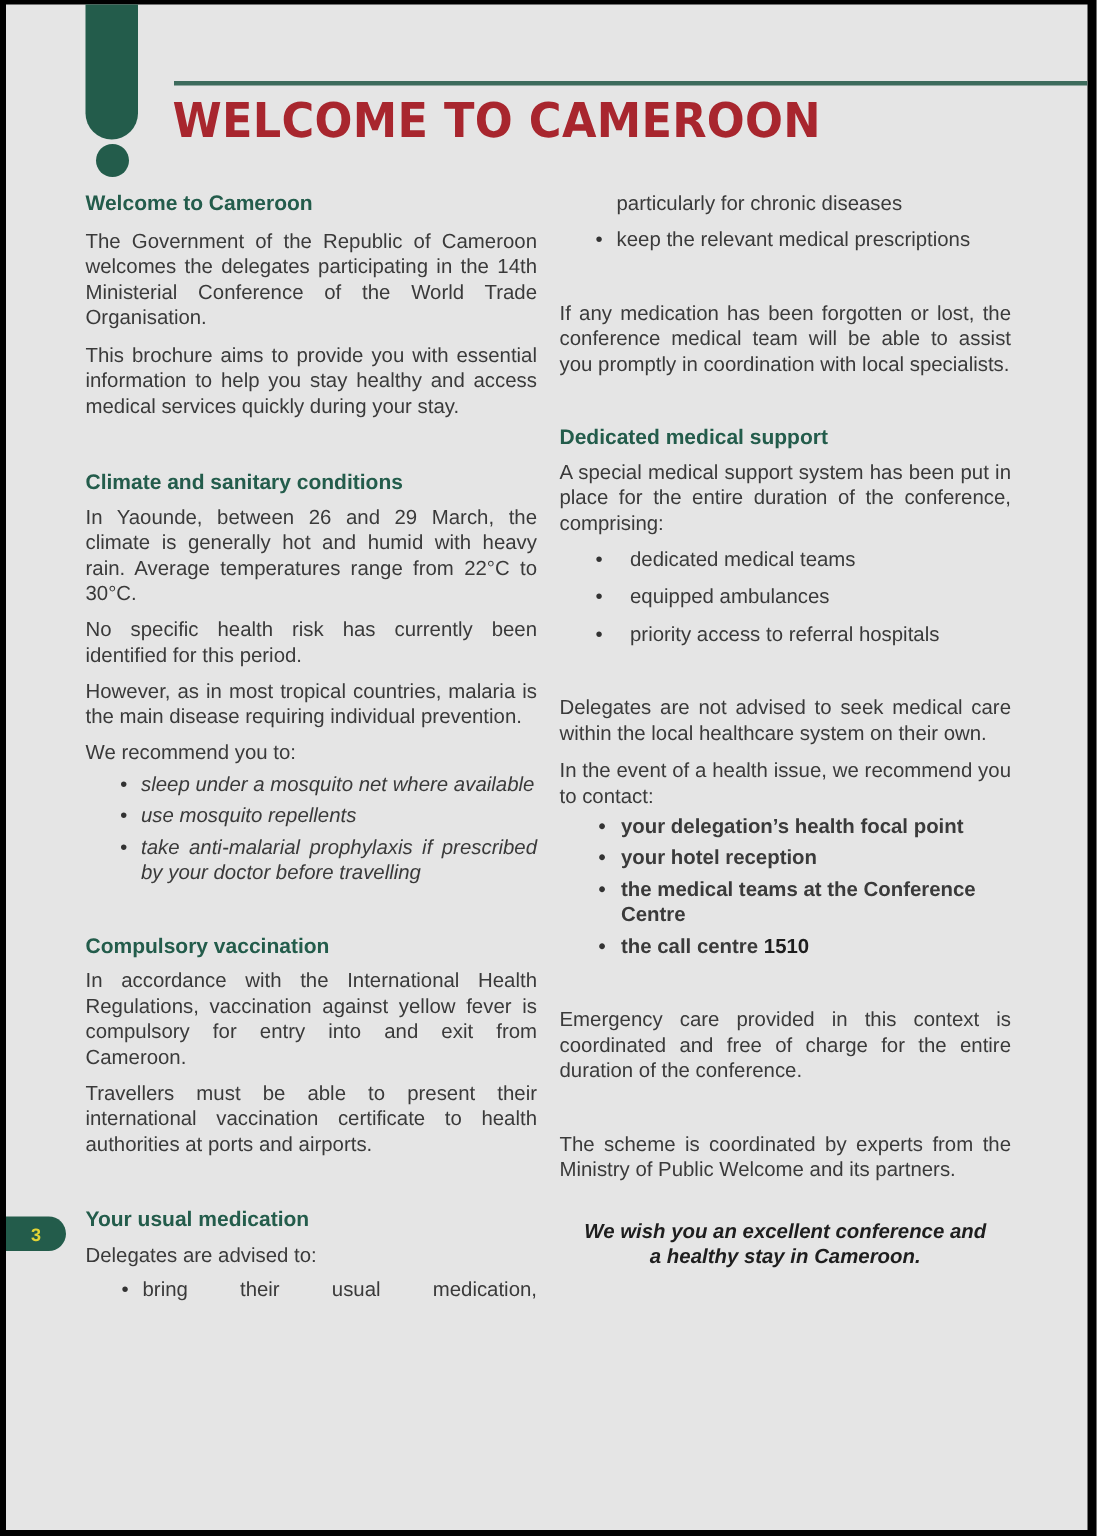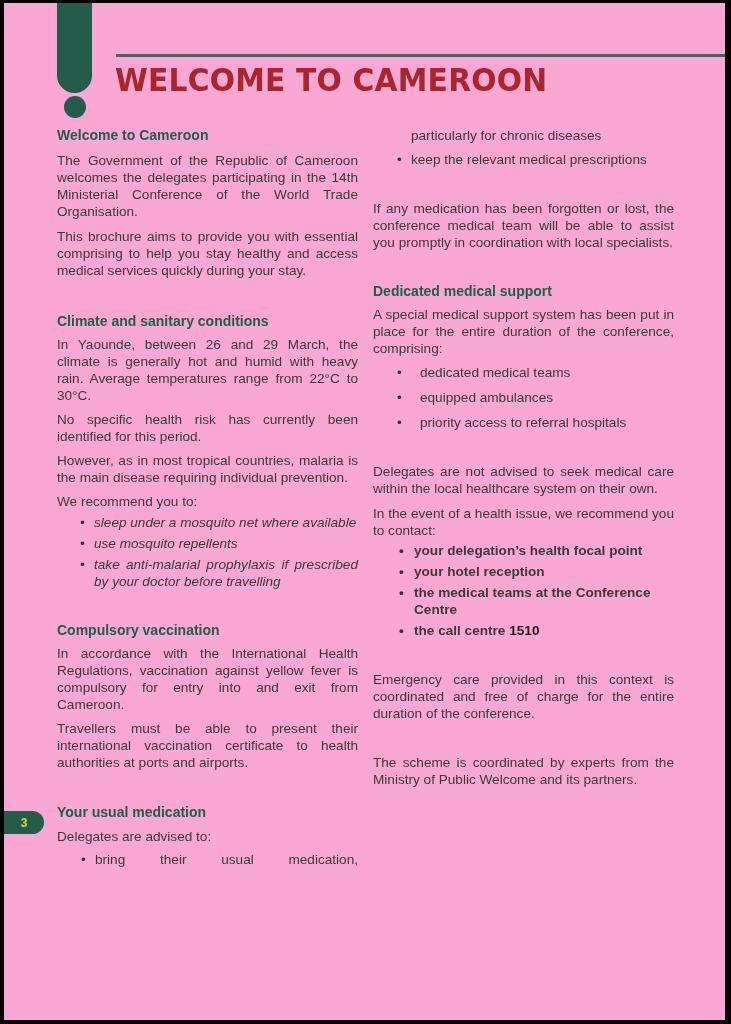--- a/index.html
+++ b/index.html
@@ -2,21 +2,21 @@
 <html><head>
 <meta charset="utf-8">
 <style>
   html, body { margin: 0; padding: 0; }
   body {
     width: 731px; height: 1024px; background: #000; position: relative; overflow: hidden;
     font-family: "Liberation Sans", "DejaVu Sans", sans-serif;
   }
   .page {
     position: absolute; left: 4px; top: 3px; width: 721px; height: 1017px;
-    background: #f9a8d4; overflow: hidden;
+    background: #e5e5e5; overflow: hidden;
   }
   .exclaim-bar {
     position: absolute; left: 53px; top: -10px; width: 35px; height: 100px;
     background: #235c4b; border-radius: 0 0 18px 18px;
   }
   .exclaim-dot {
     position: absolute; left: 60px; top: 93px; width: 22px; height: 22px;
     background: #235c4b; border-radius: 50%;
   }
   .top-rule {
@@ -64,21 +64,21 @@
 <div class="page">
   <div class="exclaim-bar"></div>
   <div class="exclaim-dot"></div>
   <div class="top-rule"></div>
   <h1 class="title">WELCOME TO CAMEROON</h1>
 
   <div class="col col-left">
     <section>
       <h2>Welcome to Cameroon</h2>
       <p style="margin-top:8px">The Government of the Republic of Cameroon welcomes the delegates participating in the 14th Ministerial Conference of the World Trade Organisation.</p>
-      <p style="margin-top:8px">This brochure aims to provide you with essential comprising to help you stay healthy and access medical services quickly during your stay.</p>
+      <p style="margin-top:8px">This brochure aims to provide you with essential information to help you stay healthy and access medical services quickly during your stay.</p>
     </section>
 
     <section style="margin-top:33px">
       <h2>Climate and sanitary conditions</h2>
       <p style="margin-top:6px">In Yaounde, between 26 and 29 March, the climate is generally hot and humid with heavy rain. Average temperatures range from 22°C to 30°C.</p>
       <p style="margin-top:7px">No specific health risk has currently been identified for this period.</p>
       <p style="margin-top:7px">However, as in most tropical countries, malaria is the main disease requiring individual prevention.</p>
       <p style="margin-top:7px">We recommend you to:</p>
       <ul class="bl-a" style="margin-top:4px">
         <li style="margin-bottom:4px">sleep under a mosquito net where available</li>
@@ -124,18 +124,22 @@
       <ul class="bl-d" style="margin-top:3px">
         <li style="margin-bottom:4px">your delegation’s health focal point</li>
         <li style="margin-bottom:4px">your hotel reception</li>
         <li style="margin-bottom:4px; text-align:left">the medical teams at the Conference Centre</li>
         <li><span>the call centre </span><b style="color:#1e1e1e">1510</b></li>
       </ul>
       <p style="margin-top:32px">Emergency care provided in this context is coordinated and free of charge for the entire duration of the conference.</p>
       <p style="margin-top:32px">The scheme is coordinated by experts from the Ministry of Public Welcome and its partners.</p>
     </section>
 
+    <section class="closing" style="margin-top:24px">
+      <div>We wish you an excellent conference and</div>
+      <div>a healthy stay in Cameroon.</div>
+    </section>
   </div>
 
   <div class="page-tab">
     <span>3</span>
   </div>
 </div>
 
 </body></html>

